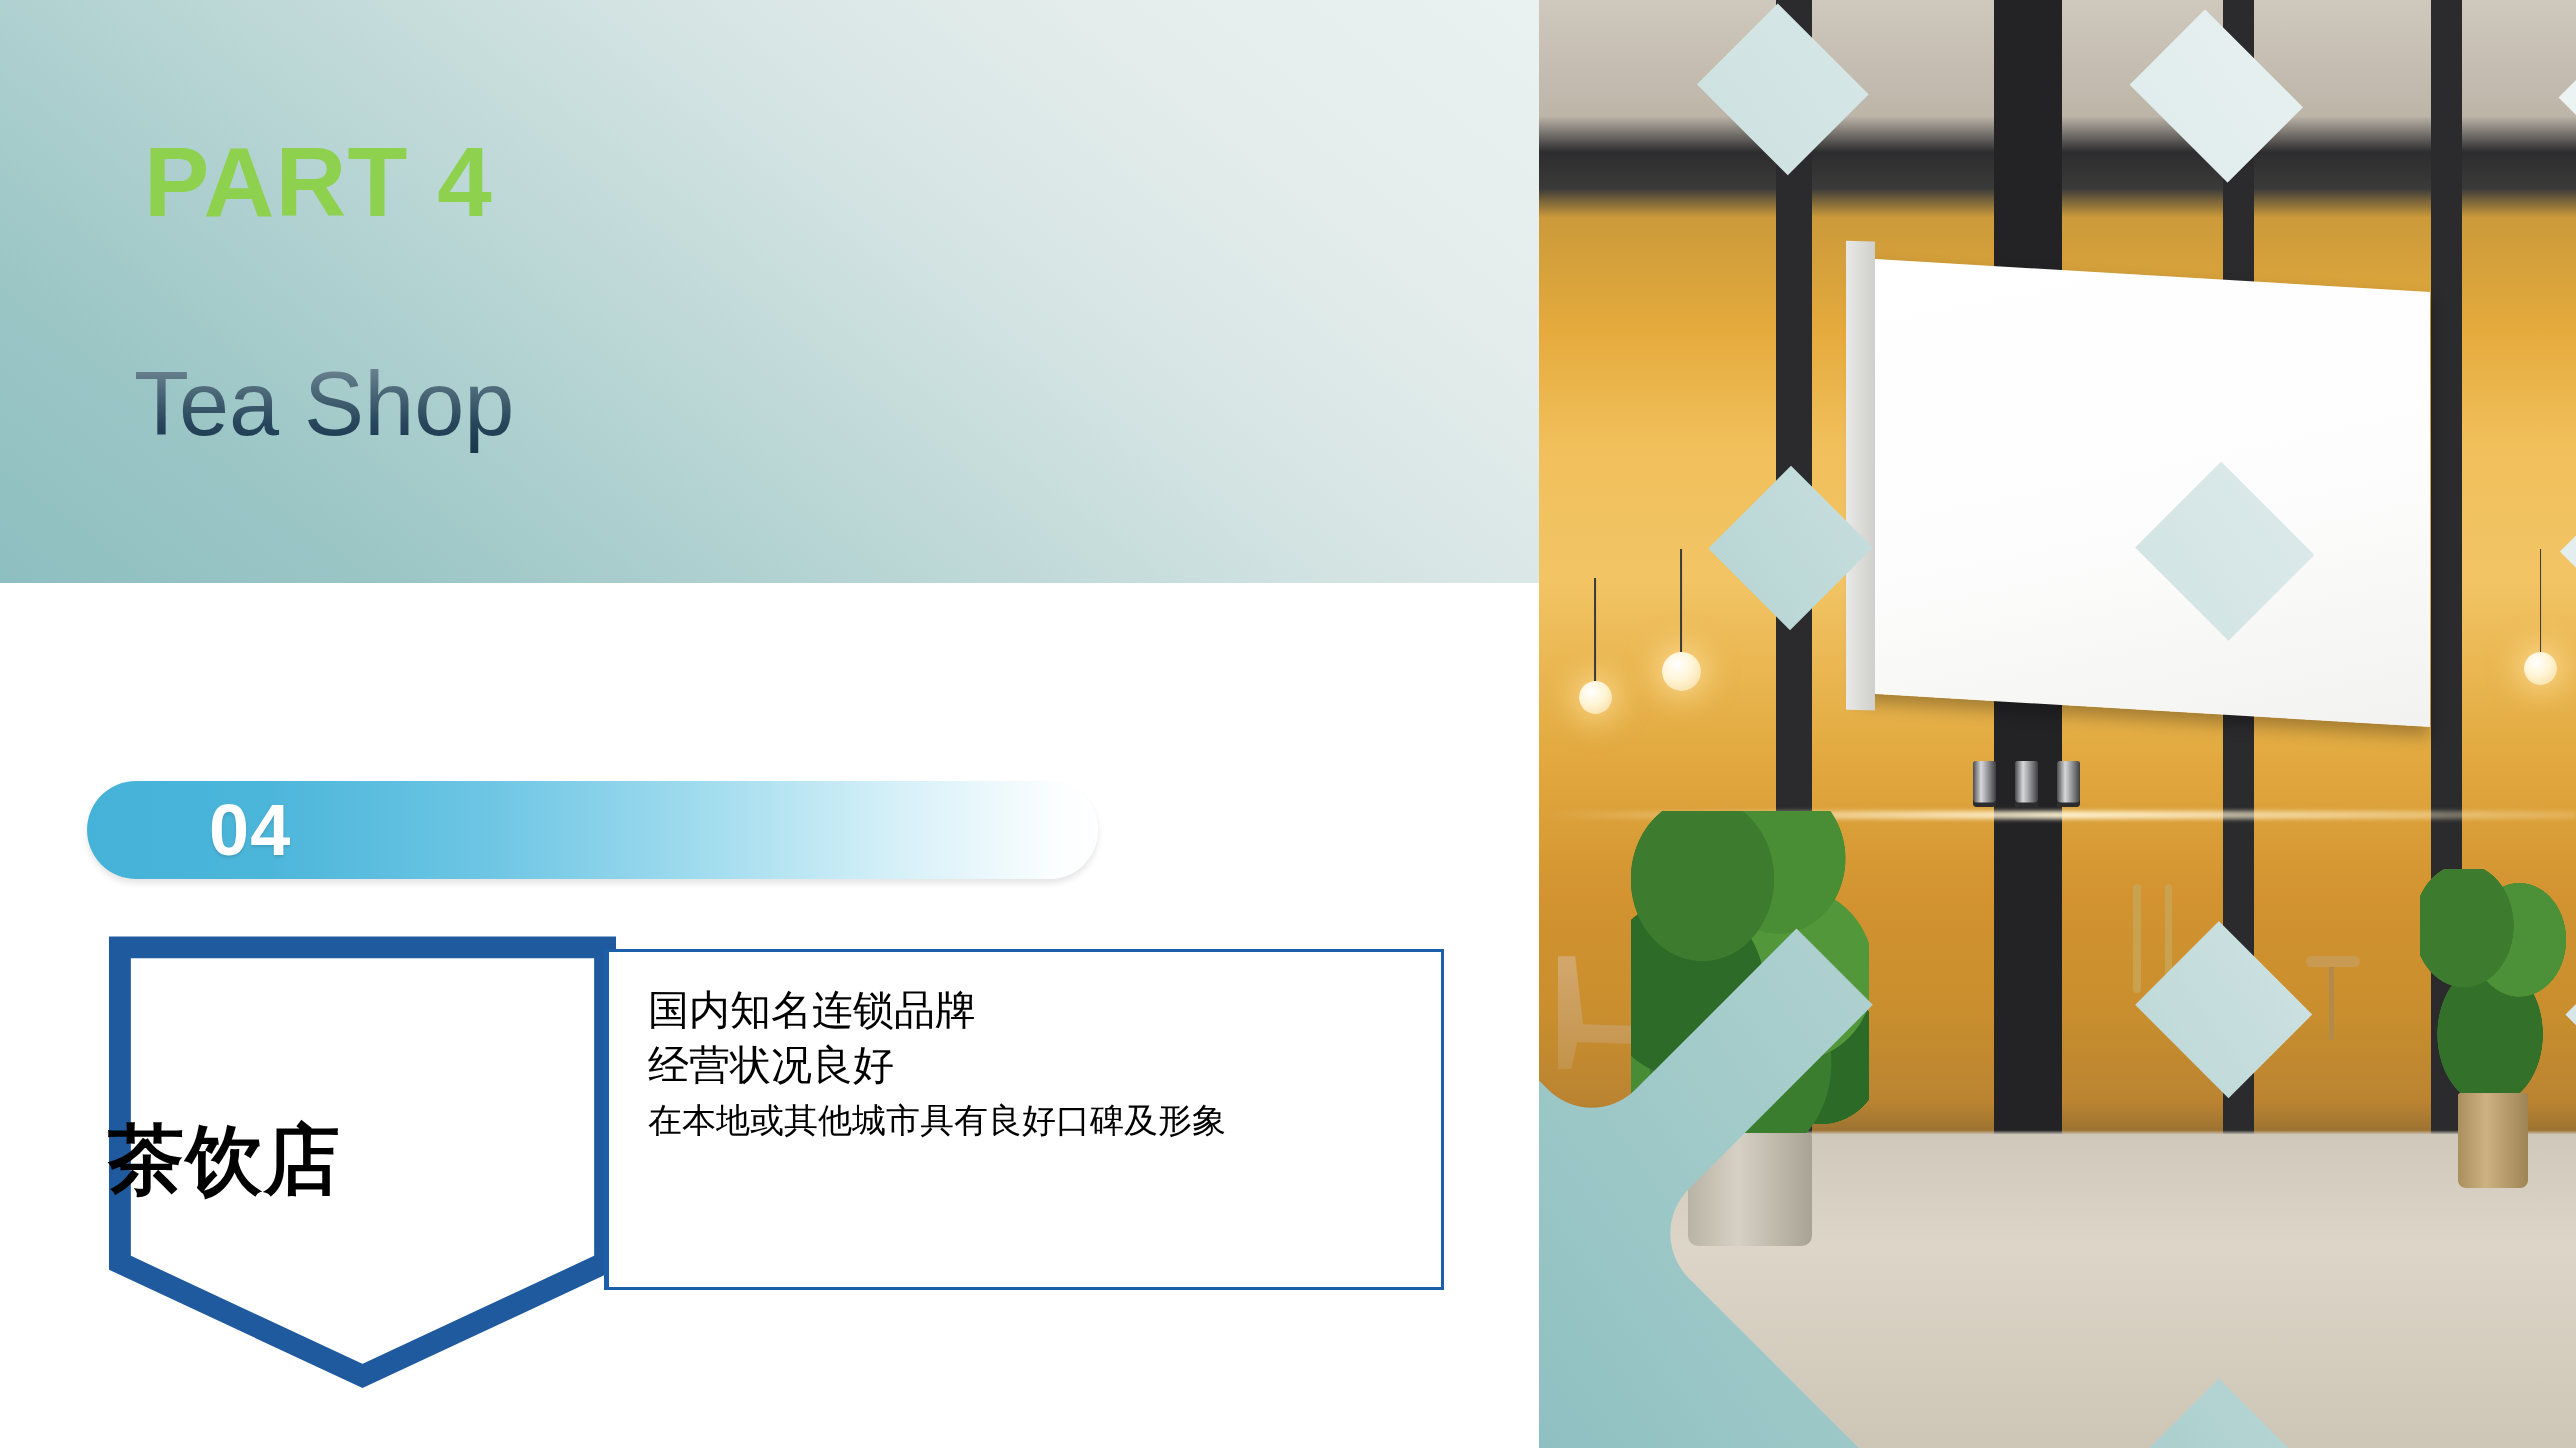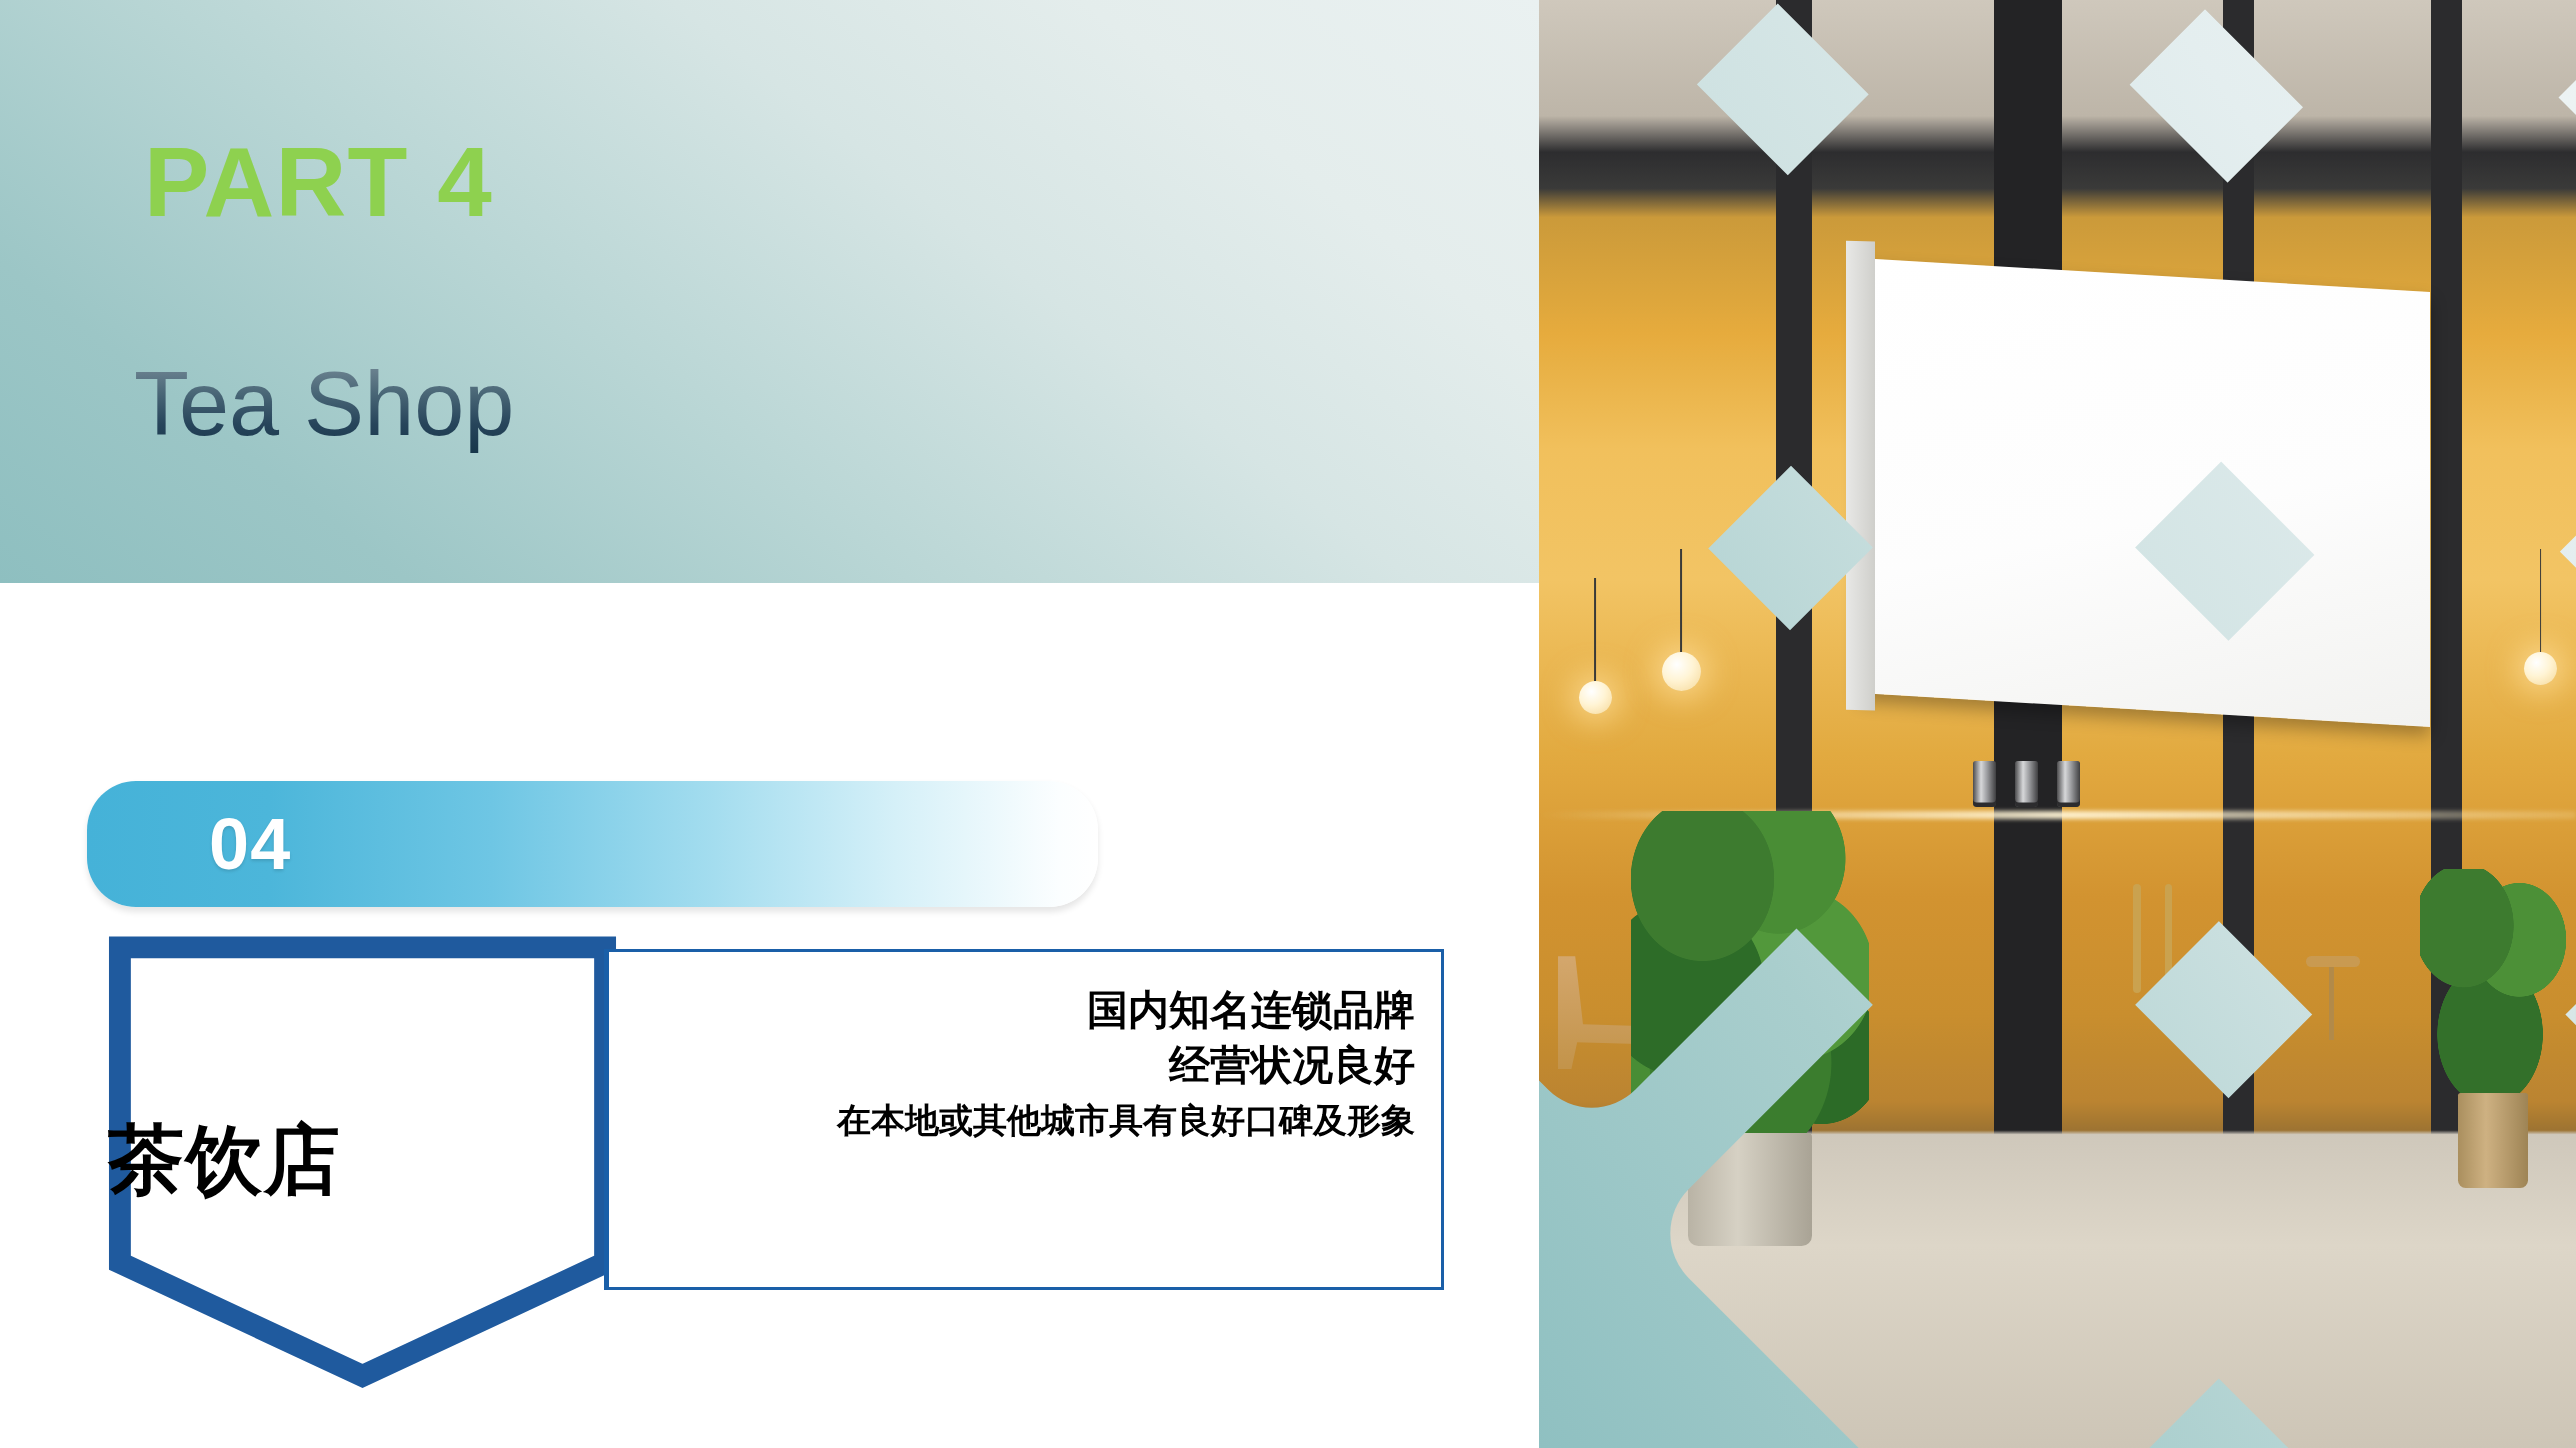--- a/index.html
+++ b/index.html
@@ -147,21 +147,21 @@
     position:absolute;
     left:0; top:583px;
     width:1539px; height:866px;
     background:#ffffff;
   }
 
   
   .num-pill {
     position:absolute;
     left:87px; top:781px;
-    width:1011px; height:126px;
+    width:1011px; height:98px;
     border-radius:49px;
     background:linear-gradient(90deg,#45b2d8 0%,#4cb6da 18%,#6ec6e4 40%,#a4ddef 62%,#d5f0f8 80%,#fbfeff 96%,#ffffff 100%);
     box-shadow:0 4.5px 6.4px rgba(0,0,0,.10);
   }
   .num-pill .num {
     position:absolute;
     left:122px; top:50%;
     transform:translateY(-50%);
     color:#ffffff;
     font-size:72px;
@@ -197,26 +197,25 @@
     border:3.2px solid #1a5fa8;
     border-left-width:5.8px;
   }
   .info-box .lines {
     position:absolute;
     left:39px; top:31px;
     right:26px;
   }
   .info-box .line {
     font-family:"DejaVu Sans","Liberation Sans",sans-serif;
-    font-weight:700;
+    font-weight:400;
     color:#000000;
     font-size:41px;
     line-height:1.33;
     white-space:nowrap;
-    text-align:right;
   }
   .info-box .line.small { font-size:34px; line-height:1.3; margin-top:6.4px; }
 </style>
 </head>
 <body>
 
 <div id="slide">
 
   <div class="photo-panel">
 

